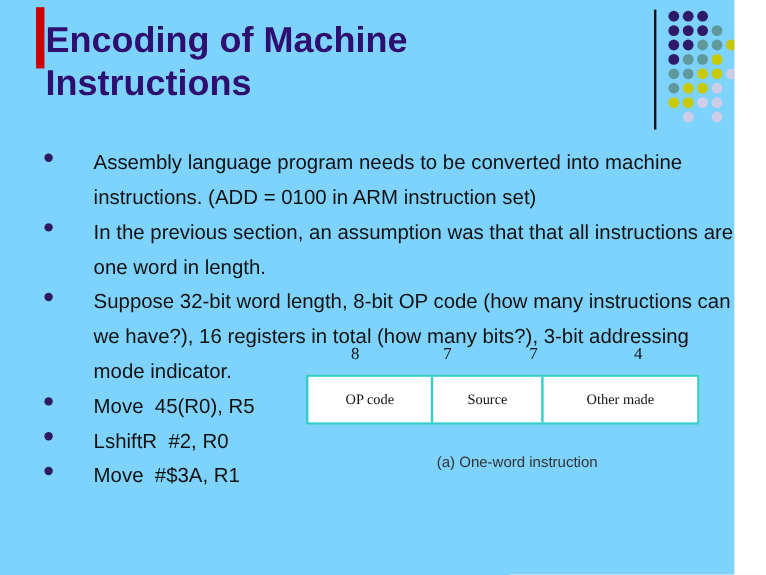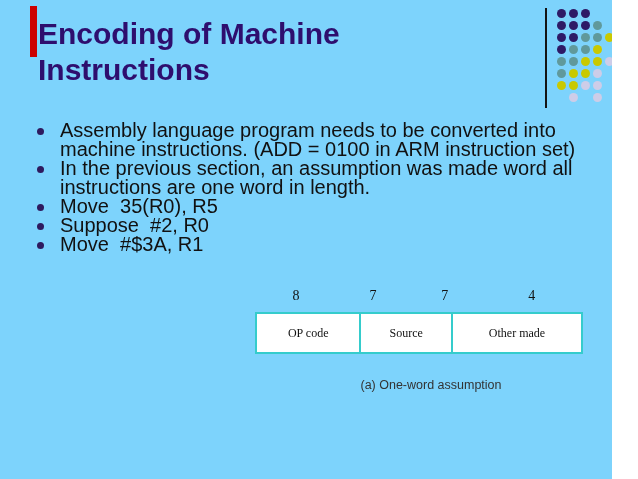--- a/index.html
+++ b/index.html
@@ -65,25 +65,26 @@
     align-items: flex-start;
   }
   .bullets .bullet-icon {
     flex: 0 0 auto;
     width: 7px; height: 7px;
     border-radius: 50%;
     background: var(--bullet-color, #2E1A5E);
     margin: 7px 16px 0 1px;
   }
   .bullets .bullet-text {
-    font-size: 20px;
-    line-height: 19px;
+    font-size: 17px;
+    line-height: 29px;
     color: var(--text-color, #111111);
     white-space: pre-wrap;
     max-width: 552px;
+    margin-left: 18px;
   }
 
   
   .diagram {
     position: absolute;
     left: 255px; top: 288px;
     width: 328px;
   }
   .bit-row {
     display: flex;
@@ -170,44 +171,48 @@
       <span class="dot" style="left: 36px; top: 84px; background: rgb(205, 205, 232);"></span>
     </div>
 
   <ul class="bullets" id="bullet-list">
       <li>
         <span class="bullet-icon"></span>
         <span class="bullet-text">Assembly language program needs to be converted into machine instructions. (ADD = 0100 in ARM instruction set)</span>
       </li>
       <li>
         <span class="bullet-icon"></span>
-        <span class="bullet-text">In the previous section, an assumption was made word all instructions are one word in length.</span>
-      </li>
-      <li>
-        <span class="bullet-icon"></span>
-        <span class="bullet-text">Move  35(R0), R5</span>
-      </li>
-      <li>
-        <span class="bullet-icon"></span>
-        <span class="bullet-text">Suppose  #2, R0</span>
+        <span class="bullet-text">In the previous section, an assumption was that that all instructions are one word in length.</span>
+      </li>
+      <li>
+        <span class="bullet-icon"></span>
+        <span class="bullet-text">Suppose 32-bit word length, 8-bit OP code (how many instructions can we have?), 16 registers in total (how many bits?), 3-bit addressing mode indicator.</span>
+      </li>
+      <li>
+        <span class="bullet-icon"></span>
+        <span class="bullet-text">Move  45(R0), R5</span>
+      </li>
+      <li>
+        <span class="bullet-icon"></span>
+        <span class="bullet-text">LshiftR  #2, R0</span>
       </li>
       <li>
         <span class="bullet-icon"></span>
         <span class="bullet-text">Move  #$3A, R1</span>
       </li>
     </ul>
 
   <div class="diagram">
     <div class="bit-row" id="bit-row">
         <span class="bit-label" style="flex-grow: 8; flex-basis: 0px;">8</span>
         <span class="bit-label" style="flex-grow: 7; flex-basis: 0px;">7</span>
         <span class="bit-label" style="flex-grow: 7; flex-basis: 0px;">7</span>
         <span class="bit-label" style="flex-grow: 10; flex-basis: 0px;">4</span>
       </div>
     <div class="word-box" id="word-box">
         <div class="field-cell" style="flex-grow: 8; flex-basis: 0px;">OP code</div>
         <div class="field-cell" style="flex-grow: 7; flex-basis: 0px;">Source</div>
         <div class="field-cell" style="flex-grow: 10; flex-basis: 0px;">Other made</div>
       </div>
-    <div class="caption">(a) One-word assumption</div>
+    <div class="caption">(a) One-word instruction</div>
   </div>
 
 </div>
 
 </body></html>

